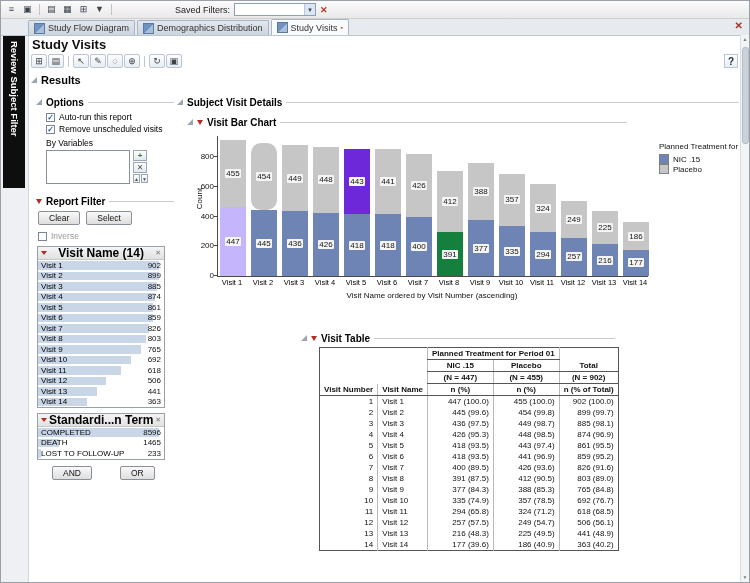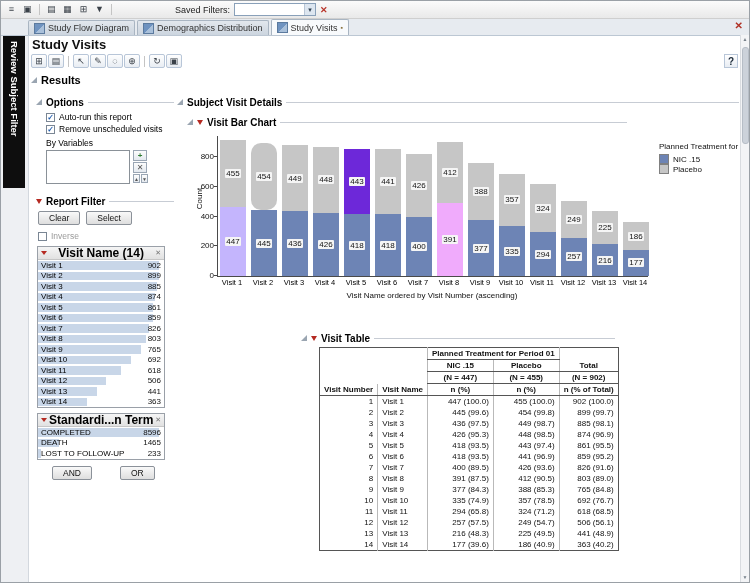--- a/index.html
+++ b/index.html
@@ -404,21 +404,21 @@
                     <span class="seglab">426</span>
                   </div>
                   <div class="seg" style="height: 59.3px; background: rgb(109, 132, 181);">
                     <span class="seglab">400</span>
                   </div>
                 </div>
                 <div class="barcol">
                   <div class="seg" style="height: 61px; background: rgb(198, 198, 198);">
                     <span class="seglab">412</span>
                   </div>
-                  <div class="seg" style="height: 73px; background: #f0abfc;">
+                  <div class="seg" style="height: 44px; background: #15803d;">
                     <span class="seglab">391</span>
                   </div>
                 </div>
                 <div class="barcol">
                   <div class="seg" style="height: 57.5px; background: rgb(198, 198, 198);">
                     <span class="seglab">388</span>
                   </div>
                   <div class="seg" style="height: 55.9px; background: rgb(109, 132, 181);">
                     <span class="seglab">377</span>
                   </div>

